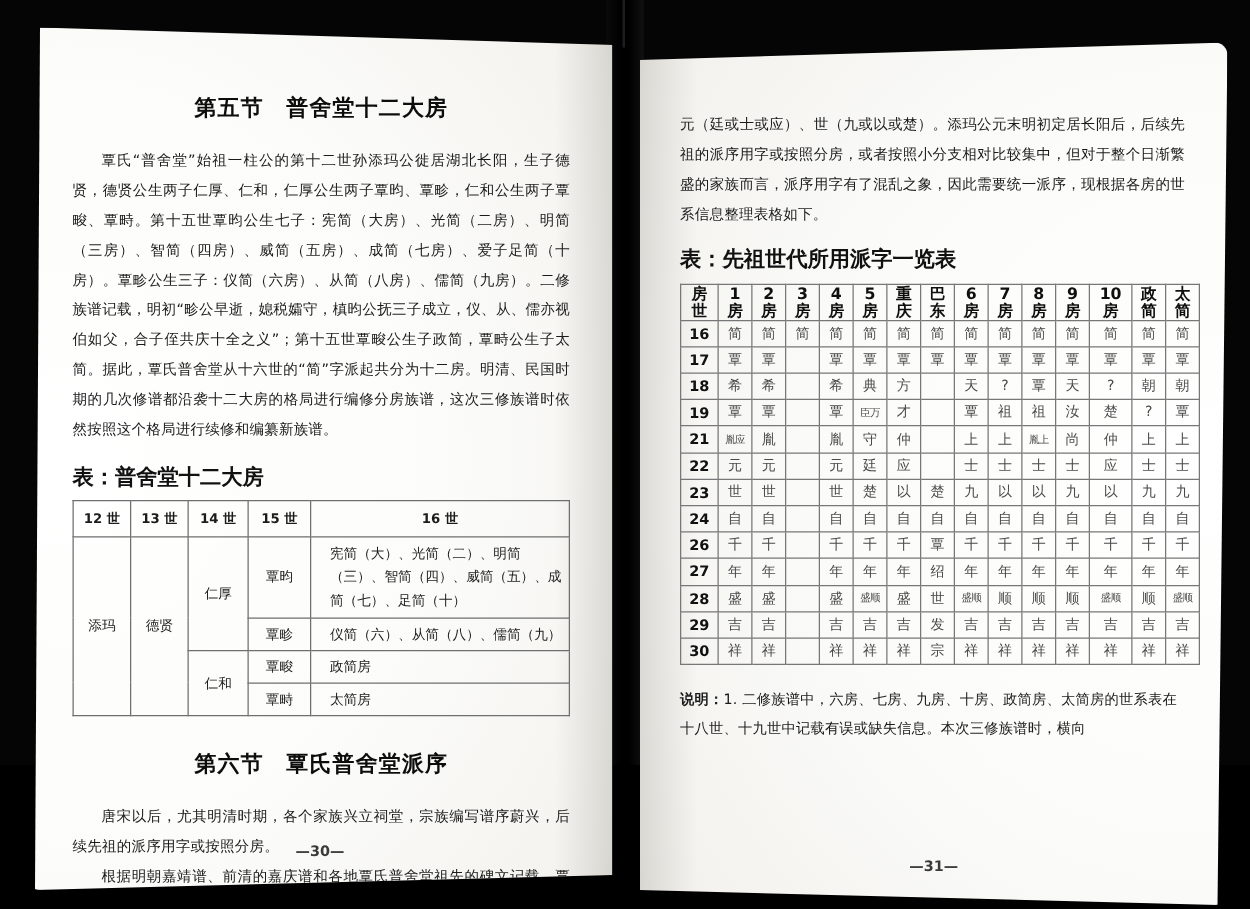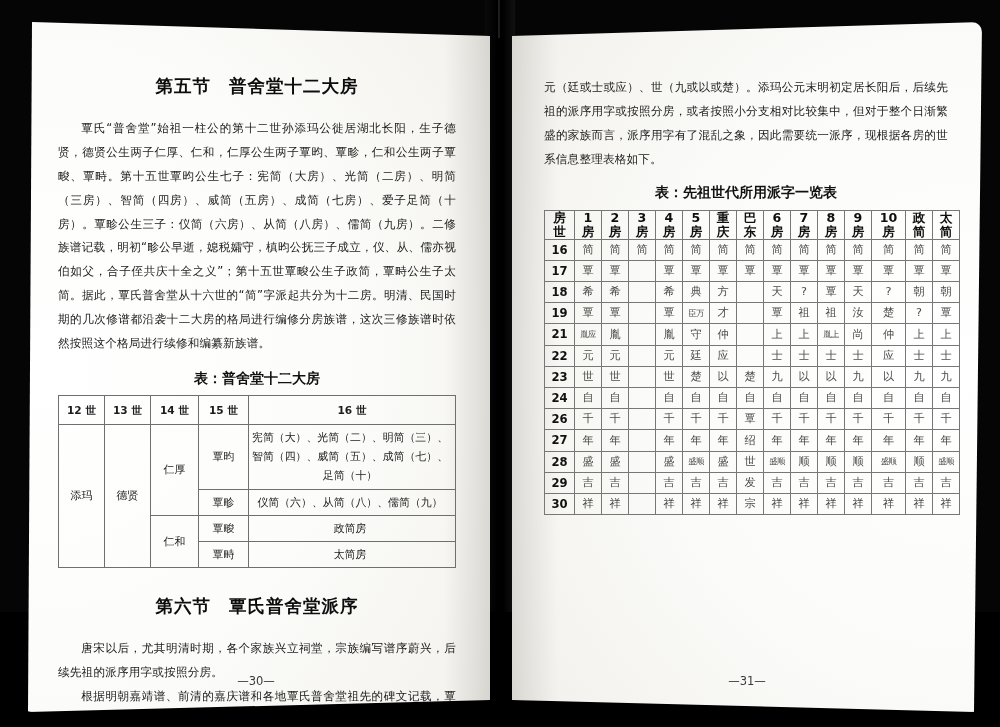--- a/index.html
+++ b/index.html
@@ -30,21 +30,21 @@
   }
   .page-left{
     left:22px;top:22px;width:468px;height:690px;
     border-radius:10px 2px 2px 10px;
     background:
       radial-gradient(130% 95% at 6% 50%, #ffffff 0%, #fcfcfa 48%, #f3f2ee 86%, #e6e4dd 100%);
     box-shadow:-3px 0 6px rgba(0,0,0,.35);
     clip-path:polygon(10px 0,100% 14px,100% calc(100% - 12px),6px 100%);
   }
   .page-right{
-    left:512px;top:22px;width:470px;height:690px;
+    left:512px;top:34px;width:470px;height:690px;
     border-radius:2px 10px 10px 2px;
     background:
       radial-gradient(130% 95% at 94% 50%, #ffffff 0%, #fbfbf9 48%, #f2f1ed 86%, #e5e3dc 100%);
     box-shadow:3px 0 6px rgba(0,0,0,.35);
     clip-path:polygon(0 14px,100% 0,calc(100% - 8px) 100%,0 calc(100% - 12px));
   }
   .inner{position:absolute;inset:0;padding:26px 34px 0 36px;box-sizing:border-box;}
   .page-right .inner{padding:30px 34px 0 32px;}
 
   
@@ -57,40 +57,40 @@
     text-align:center;font-weight:bold;font-size:17.5px;letter-spacing:1px;
     margin:0;color:#0d0d0d;
   }
   .sec-title .gap{display:inline-block;width:18px;}
   p.body{
     margin:0;font-size:11.6px;line-height:2.06;text-align:justify;
     text-indent:2em;color:#1b1b1b;letter-spacing:.2px;
   }
   p.body.cont{text-indent:0;}
   .tbl-cap{
-    text-align:center;font-weight:bold;font-size:14px;margin:0;color:#111;
+    font-weight:bold;font-size:17px;margin:0;color:#111;
   }
   .note{
     font-size:11.4px;line-height:2.0;text-indent:0;margin:0;color:#1b1b1b;
     letter-spacing:.2px;
   }
   .note b{font-weight:bold;}
   .folio{
-    position:absolute;left:0;right:0;text-align:center;font-size:11.5px;color:#3a3a3a;
+    position:absolute;left:0;right:0;text-align:center;font-size:11.5px;color:#3a3a3a;font-weight:bold;
   }
 
   
   table{border-collapse:collapse;}
   .t12{width:100%;font-size:10.9px;color:#1c1c1c;}
   .t12 th,.t12 td{
     border:1px solid #6f6f6f;padding:3px 4px;line-height:1.75;margin-left:13px;
   }
   .t12 th{font-weight:bold;text-align:center;font-size:10.6px;padding:5px 2px;}
   .t12 td.c{text-align:center;vertical-align:middle;}
-  .t12 td.l{text-align:center;padding-left:0;}
+  .t12 td.l{text-align:left;padding-left:15px;}
 
   
   .tpai{width:100%;font-size:11.2px;color:#1c1c1c;table-layout:fixed;}
   .tpai th,.tpai td{
     border:1px solid #777;text-align:center;height:20.2px;line-height:1.05;
     padding:0;overflow:hidden;white-space:nowrap;
   }
   .tpai th{font-weight:bold;font-size:12.6px;color:#0f0f0f;}
   .tpai th.stack span{display:block;line-height:1.12;}
   .tpai td.sh{font-weight:bold;font-size:11.6px;color:#111;}
@@ -482,18 +482,21 @@
               <td>祥</td>
               <td>祥</td>
               <td>祥</td>
               <td>祥</td>
               <td>祥</td>
               <td>祥</td>
             </tr>
           </tbody>
       </table>
 
+      <p class="note" style="margin-top:16px;">
+        <b>说明：</b><span>1. 二修族谱中，六房、七房、九房、十房、政简房、太简房的世系表在十八世、十九世中记载有误或缺失信息。本次三修族谱时，横向</span>
+      </p>
 
       <div class="folio" style="bottom:24px;">—31—</div>
     </div>
   </div>
 
 </div>
 
 </body></html>

